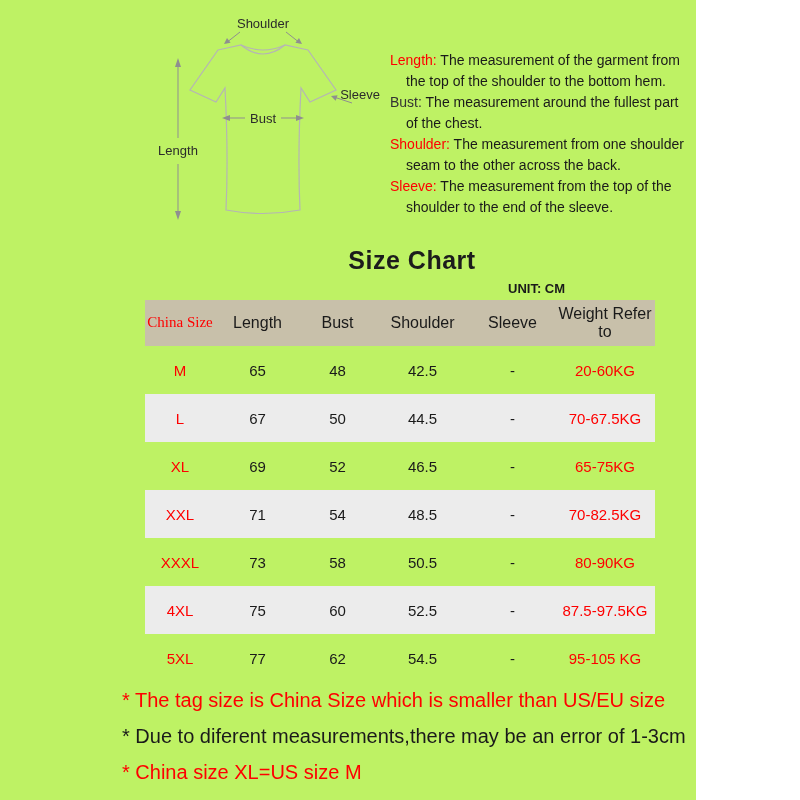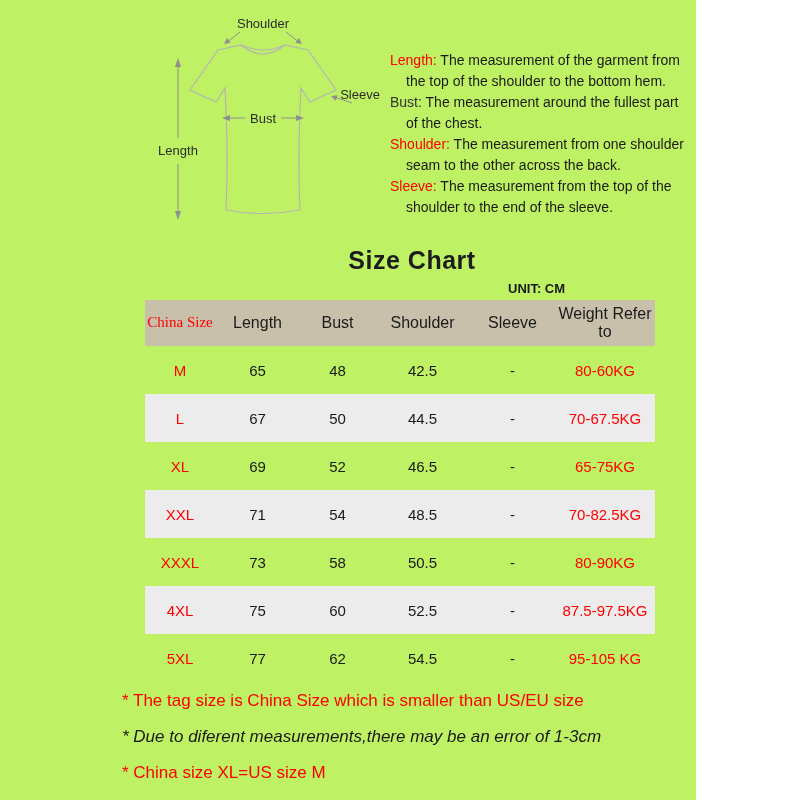--- a/index.html
+++ b/index.html
@@ -73,21 +73,21 @@
     line-height: 1.15;
     padding: 0 2px;
   }
   .size-table th.china { color: #fe0000; font-size: 15px; font-family: Liberation Serif, serif; }
   .size-table td { font-size: 15px; height: 48px; padding: 0 2px; }
   .size-table tbody tr:nth-child(even) { background: #ececec; }
   .size-table td.size, .size-table td.weight { color: #fe0000; }
 
   
   .notes { position: absolute; left: 122px; top: 690px; width: 620px; }
-  .note { margin: 0 0 15px 0; font-size: 17px; line-height: 21px; }
+  .note { margin: 0 0 15px 0; font-size: 20px; line-height: 21px; }
 </style>
 </head>
 <body>
 
 <div class="canvas">
 
   <svg class="tshirt" viewBox="0 0 250 232">
     <g class="lines">
       <path d="M70,44 L93,39 Q115,57 137,39 L160,44 L188,84 L162,96 L153,82 C151,120 150,160 152,204 Q115,211 78,204 C80,160 79,120 77,82 L68,96 L42,84 Z"></path>
       <path d="M93,39 Q115,49 137,39"></path>
@@ -155,21 +155,21 @@
         <th>Weight Refer to</th>
       </tr>
     </thead>
     <tbody>
       <tr>
         <td class="size">M</td>
         <td>65</td>
         <td>48</td>
         <td>42.5</td>
         <td>-</td>
-        <td class="weight">80-60KG</td>
+        <td class="weight">20-60KG</td>
       </tr>
       <tr>
         <td class="size">L</td>
         <td>67</td>
         <td>50</td>
         <td>44.5</td>
         <td>-</td>
         <td class="weight">70-67.5KG</td>
       </tr>
       <tr>
@@ -210,17 +210,17 @@
         <td>62</td>
         <td>54.5</td>
         <td>-</td>
         <td class="weight">95-105 KG</td>
       </tr>
     </tbody>
   </table>
 
   <div class="notes">
     <p class="note" style="color: rgb(254, 0, 0);">* The tag size is China Size which is smaller than US/EU size</p>
-    <p class="note" style="color: rgb(26, 26, 26); font-style: italic;">* Due to diferent measurements,there may be an error of 1-3cm</p>
+    <p class="note" style="color: rgb(26, 26, 26);">* Due to diferent measurements,there may be an error of 1-3cm</p>
     <p class="note" style="color: rgb(254, 0, 0);">* China size XL=US size M</p>
   </div>
 
 </div>
 
 </body></html>

